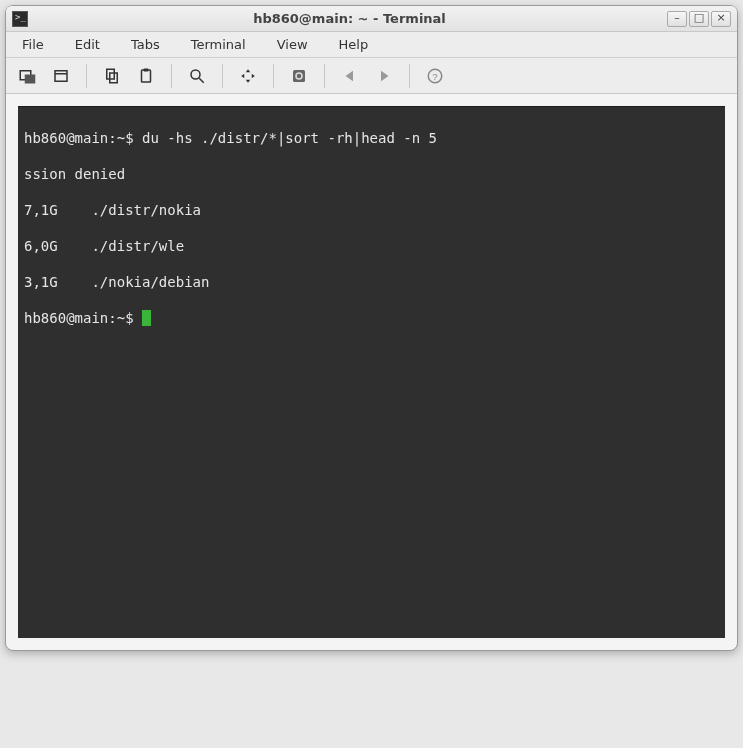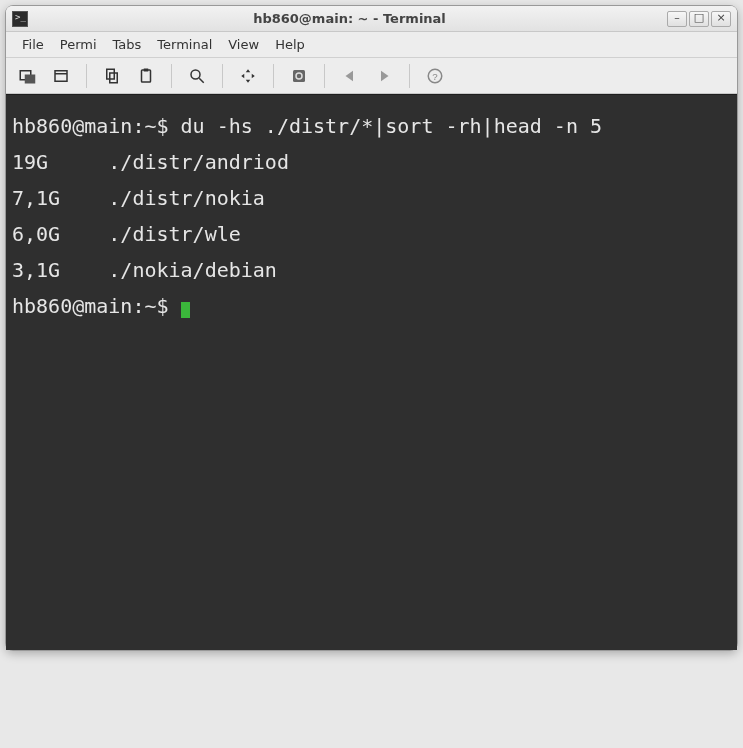--- a/index.html
+++ b/index.html
@@ -73,21 +73,21 @@
     color: #444;
   }
   
   .menubar {
     height: 26px;
     background: #ededed;
     border-bottom: 1px solid #d0d0d0;
     display: flex;
     align-items: center;
     padding: 0 8px;
-    gap: 0;
+    gap: 15px;
   }
   .menubar .menu-item {
     padding: 3px 8px;
     cursor: pointer;
     border-radius: 3px;
     color: #333;
   }
   
   .toolbar {
     height: 36px;
@@ -110,24 +110,24 @@
     justify-content: center;
     cursor: pointer;
     border-radius: 3px;
     color: #3a3a3a;
   }
   .toolbar .tbtn svg { width: 18px; height: 18px; }
   
   .term {
     flex: 1;
     background: #2f2f2f;
-    margin: 0;
+    margin: 12px;
     padding: 4px 6px;
     font-family: "DejaVu Sans Mono", "Liberation Mono", monospace;
-    font-size: 20px;
+    font-size: 14px;
     line-height: 18px;
     color: #e6e6e6;
     white-space: pre;
     overflow: hidden;
     border-top: 1px solid #1e1e1e;
   }
   .term .prompt { color: #e6e6e6; }
   .term .cmd { color: #e6e6e6; }
   .term .cursor {
     display: inline-block;
@@ -147,21 +147,21 @@
     <div class="title">hb860@main: ~ - Terminal</div>
     <div class="win-btns">
       <div class="win-btn">–</div>
       <div class="win-btn">□</div>
       <div class="win-btn">×</div>
     </div>
   </div>
 
   <div class="menubar">
     <div class="menu-item">File</div>
-    <div class="menu-item">Permi</div>
+    <div class="menu-item">Edit</div>
     <div class="menu-item">Tabs</div>
     <div class="menu-item">Terminal</div>
     <div class="menu-item">View</div>
     <div class="menu-item">Help</div>
   </div>
 
   <div class="toolbar">
     <div class="tbtn">
       <svg viewBox="0 0 24 24">
           <rect x="3" y="5" width="14" height="12" fill="none" stroke="#333" stroke-width="2"></rect>
@@ -225,20 +225,20 @@
     <div class="tbtn">
       <svg viewBox="0 0 24 24">
           <circle cx="12" cy="12" r="9" fill="none" stroke="#888" stroke-width="2"></circle>
           <text x="12" y="17" text-anchor="middle" font-size="13" fill="#888" font-family="sans-serif">?</text>
         </svg>
     </div>
   </div>
 
   <div class="term">
 <div class="term-line"><span class="prompt">hb860@main:~$ </span><span class="cmd">du -hs ./distr/*|sort -rh|head -n 5</span></div>
-<div class="term-line">19G     ./distr/andriod</div>
+<div class="term-line">ssion denied</div>
 <div class="term-line">7,1G    ./distr/nokia</div>
 <div class="term-line">6,0G    ./distr/wle</div>
 <div class="term-line">3,1G    ./nokia/debian</div>
 <div class="term-line"><span class="prompt">hb860@main:~$ </span><span class="cursor"></span></div>
   </div>
 
 </div>
 
 </body></html>

